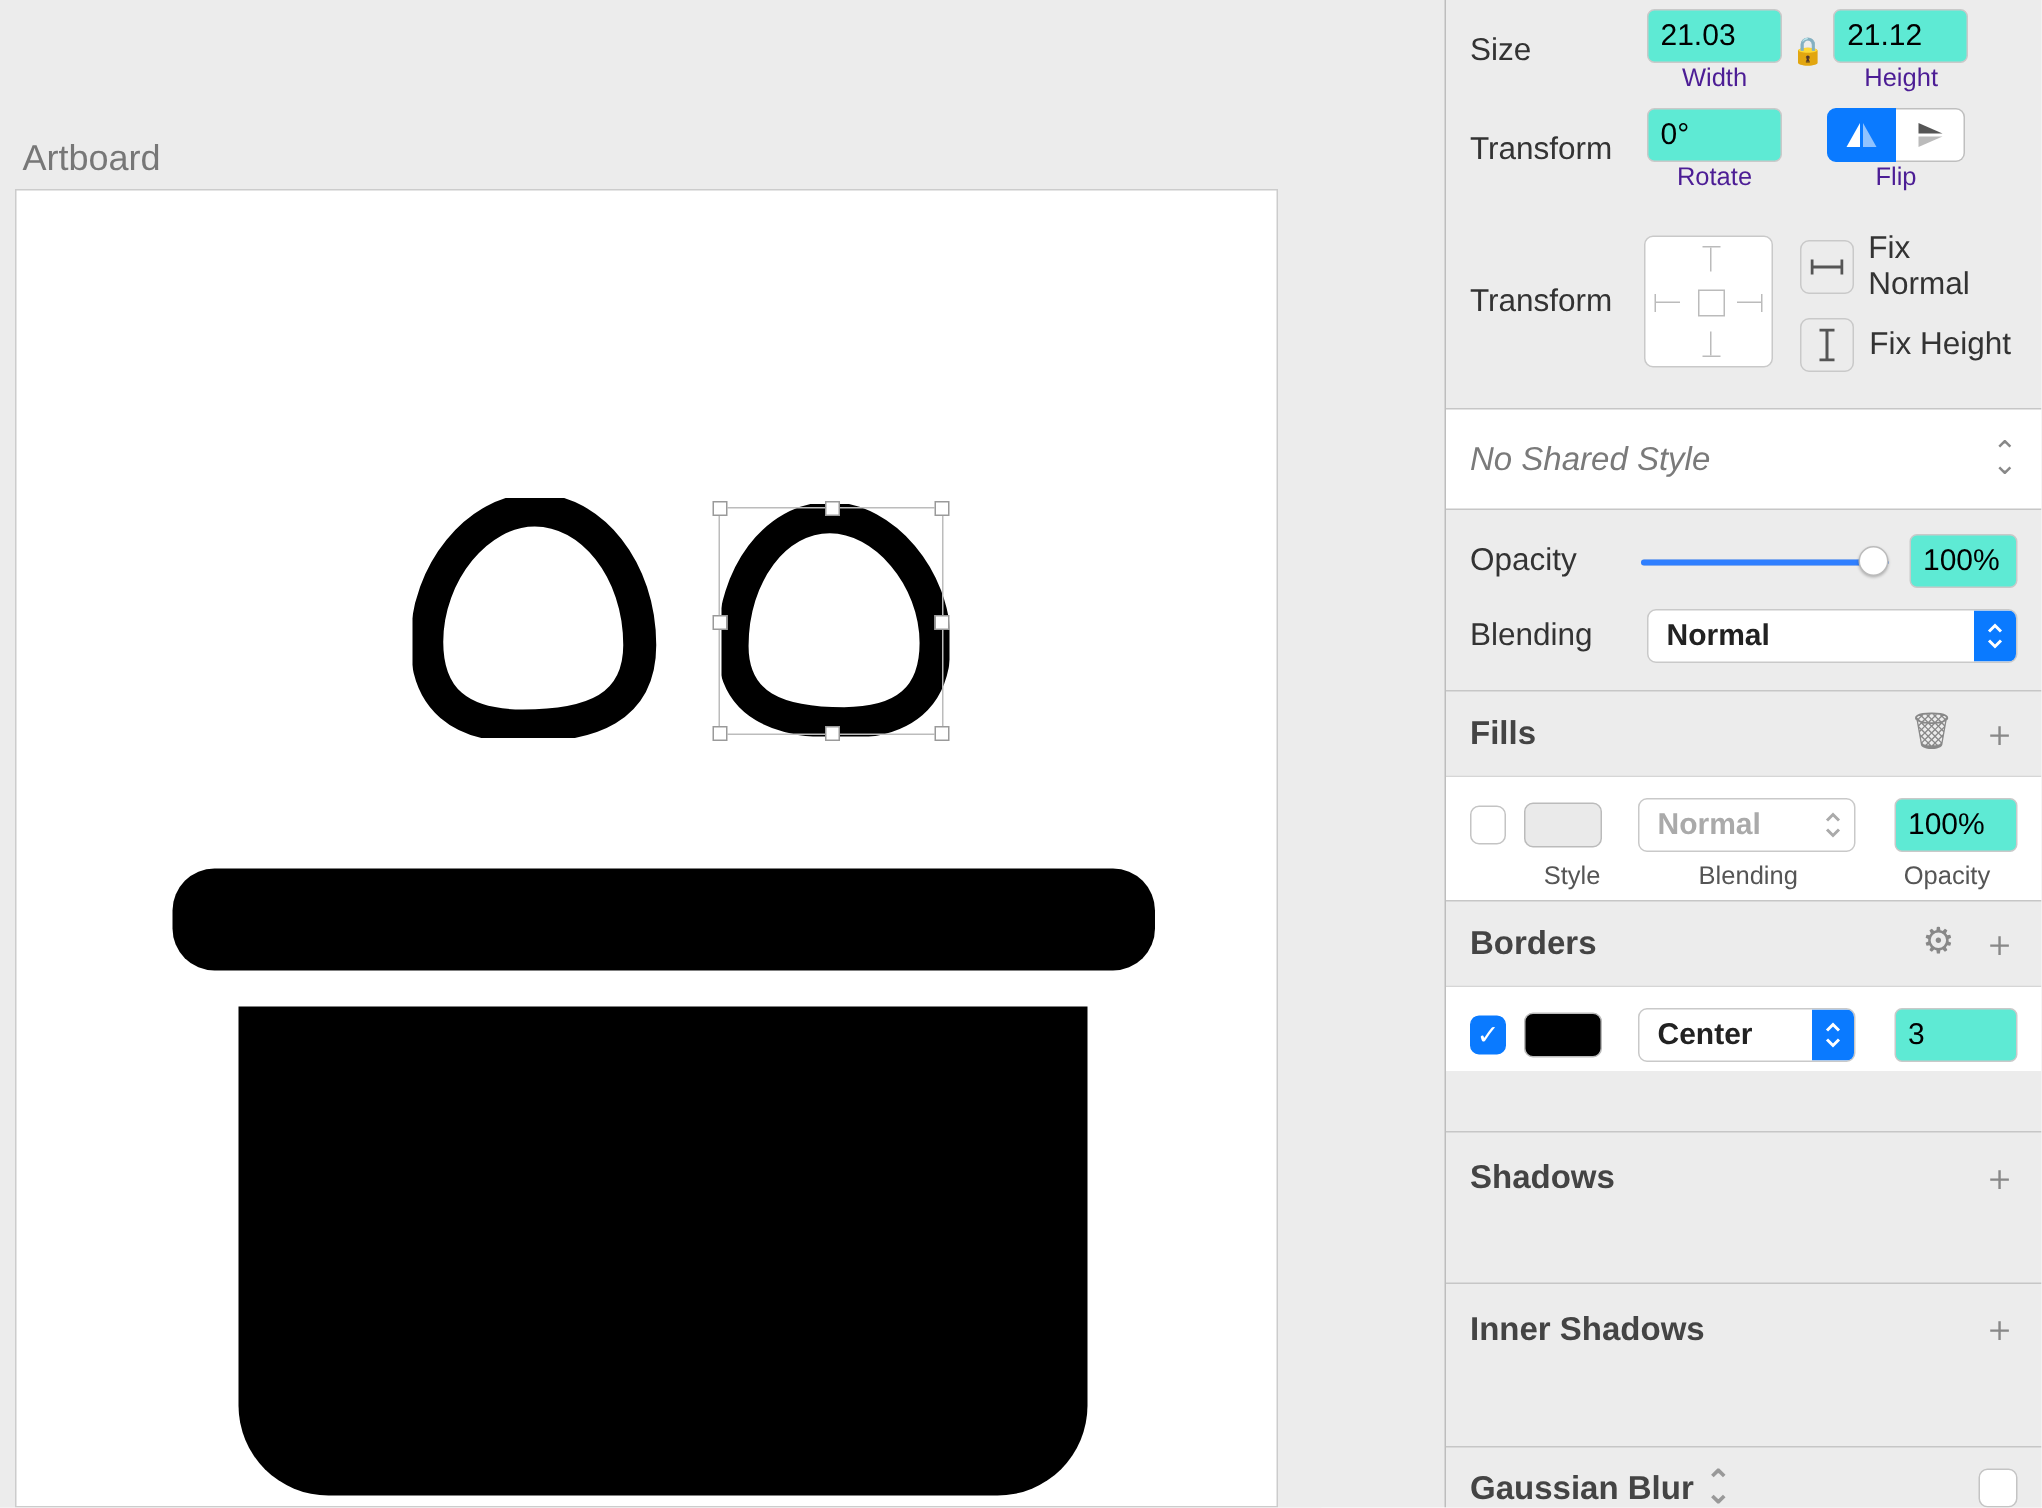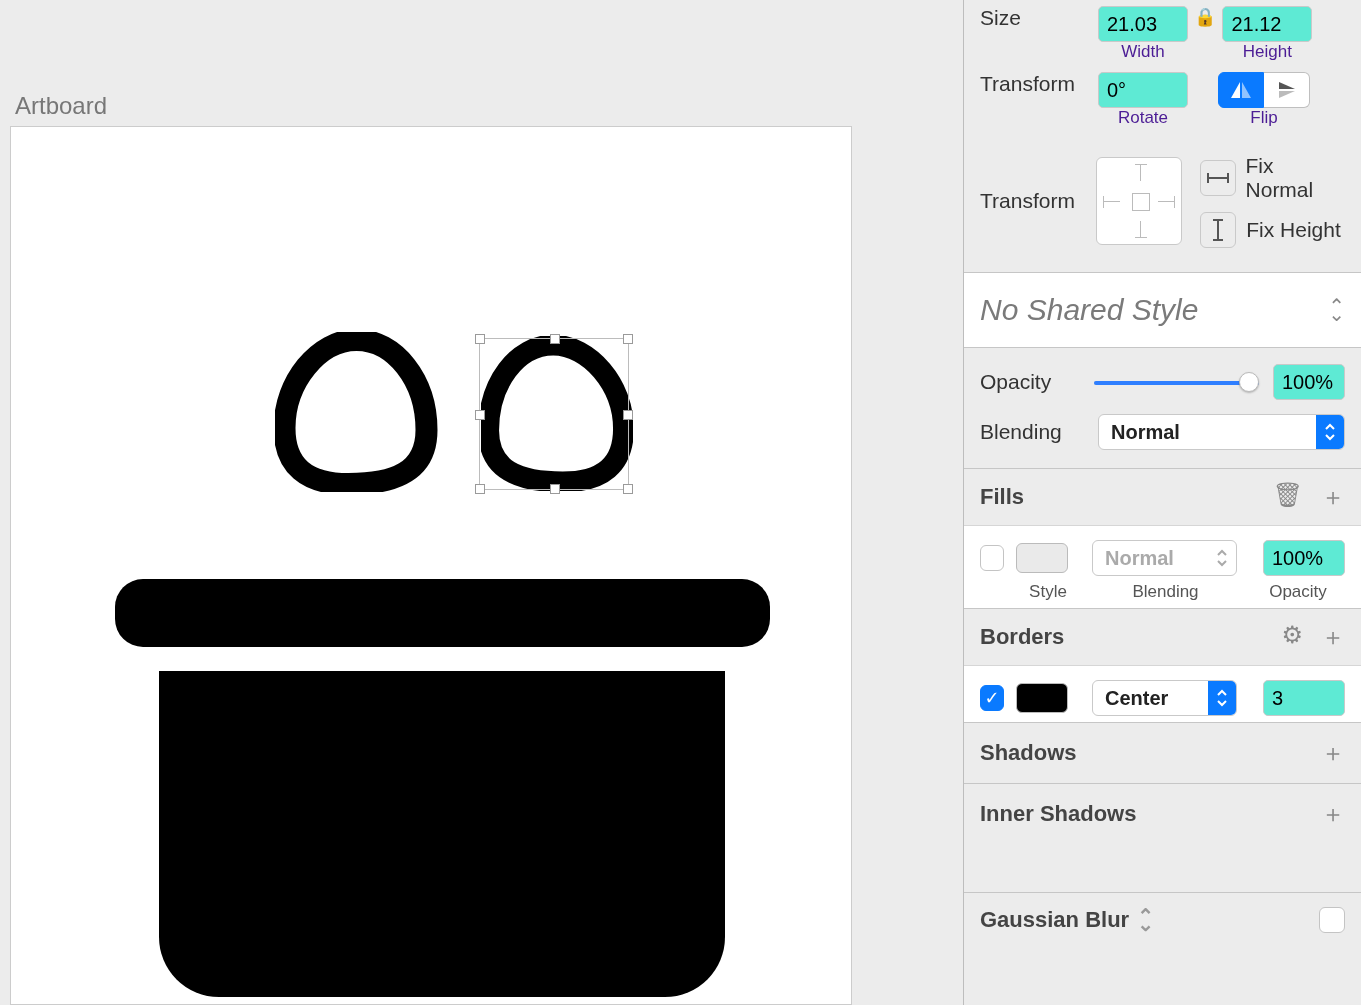--- a/index.html
+++ b/index.html
@@ -14,21 +14,21 @@
   .ear-left { position: absolute; left: 264px; top: 205px; width: 163px; height: 160px; }
   .ear-right { position: absolute; left: 470px; top: 209px; width: 152px; height: 155px; }
   .sel-box { position: absolute; border: 1px solid #bcbcbc; }
   .handle { position: absolute; width: 10px; height: 10px; background: #fff; border: 1px solid #9a9a9a; }
   .lid { position: absolute; left: 104px; top: 452px; width: 655px; height: 68px; background: #000; border-radius: 28px; }
   .pot { position: absolute; left: 148px; top: 544px; width: 566px; height: 326px; background: #000; border-radius: 0 0 60px 60px; }
 
   
   #inspector { position: absolute; right: 0; top: 0; width: 398px; height: 1005px; background: #ececec; border-left: 1px solid #bdbdbd; font-size: 19px; color:#222; }
 
-  .row { display: flex; align-items: flex-start; padding: 6px 16px; }
+  .row { display: flex; align-items: center; padding: 6px 16px; }
   .label { color: #333; font-size: 21px; }
   .sub { font-size: 17px; color: #4c1d95; text-align: center; }
 
   .field { background: #5eead4; border: 1px solid #c9c9c9; border-radius: 5px; height: 36px; font-size: 20px; padding: 0 8px; display:flex; align-items:center; }
   .field input { border:none; outline:none; width:100%; font-size:20px; background:transparent; }
 
   
   #size-row { padding-top: 6px; }
   #size-row .field { width: 90px; }
   .lock-icon { color:#888; margin:0 6px; font-size:18px; }
@@ -51,21 +51,21 @@
   .constraint-box .cb-l { position:absolute; left:6px; top:38px; width:12px; height:12px; border-left:1px solid #bbb; }
   .constraint-box .cb-l:after{content:"";position:absolute;left:0;top:5px;height:1px;width:16px;background:#bbb;}
   .constraint-box .cb-r { position:absolute; right:6px; top:38px; width:12px; height:12px; border-right:1px solid #bbb; }
   .constraint-box .cb-r:after{content:"";position:absolute;right:0;top:5px;height:1px;width:16px;background:#bbb;}
   .fix-btn { display:flex; align-items:center; gap:10px; margin-bottom:10px; }
   .fix-icon { width:36px; height:36px; border:1px solid #c9c9c9; border-radius:6px; display:flex; align-items:center; justify-content:center; background:#ececec; }
   .fix-text { font-size:21px; color:#333; }
 
   
   #shared-style { background:#fff; padding:20px 16px; display:flex; justify-content:space-between; align-items:center; border-top:1px solid #c6c6c6; border-bottom:1px solid #c6c6c6;}
-  #shared-style .label { font-style: italic; color:#7a7a7a; font-size:30px; }
+  #shared-style .label { font-style: italic; color:#7a7a7a; font-size:22px; }
   .updown { color:#888; font-size:20px; display:flex; flex-direction: column; line-height:8px;}
 
   
   #opacity-row { padding:16px 16px 8px 16px; display:flex; align-items:center; gap:14px; }
   .slider { position:relative; flex:1; height:20px; }
   .slider-track { position:absolute; left:0; right:0; top:9px; height:4px; background:#c8c8c8; border-radius:2px; }
   .slider-fill  { position:absolute; left:0; top:9px; height:4px; background:#2f7fff; border-radius:2px; }
   .slider-thumb { position:absolute; top:0; width:20px; height:20px; border-radius:50%; background:#fff; border:1px solid #bbb; box-shadow:0 1px 2px rgba(0,0,0,.25);}
   .pct-field { width:72px; }
 
@@ -92,21 +92,21 @@
   .swatch.black { background:#000;}
   #fills-body .sub-row { display:flex; margin-top:6px; }
   #fills-body .sub-row > div { text-align:center; font-size:17px; color:#555;}
 
   
   #borders-body { background:#fff; padding:14px 16px 6px 16px; border-top:1px solid #d6d6d6;}
   #borders-body .line1 { display:flex; align-items:center; gap:14px;}
   .thick-field { width:82px;}
 
   
-  .collapse { padding:14px 16px; display:flex; align-items:center; justify-content:space-between; border-top:1px solid #c6c6c6;}
+  .collapse { padding:14px 16px; display:flex; align-items:center; justify-content:space-between; border-top:1px solid #c6c6c6;margin-top:40px;}
   .collapse .title { font-size:22px; font-weight:600; color:#444;}
 
   
   #gauss { padding:14px 16px; display:flex; align-items:flex-end; justify-content:space-between; border-top:1px solid #c6c6c6;margin-top:48px;}
   #gauss .title { font-size:22px; font-weight:600; color:#444; display:flex; align-items:center; gap:8px;}
 
   
   #watermark { position:absolute; bottom:14px; left:0; right:0; text-align:center; font-size:26px; color:#8a8a8a; letter-spacing:1px; font-family: Georgia, serif;}
 
   svg { display:block; }

